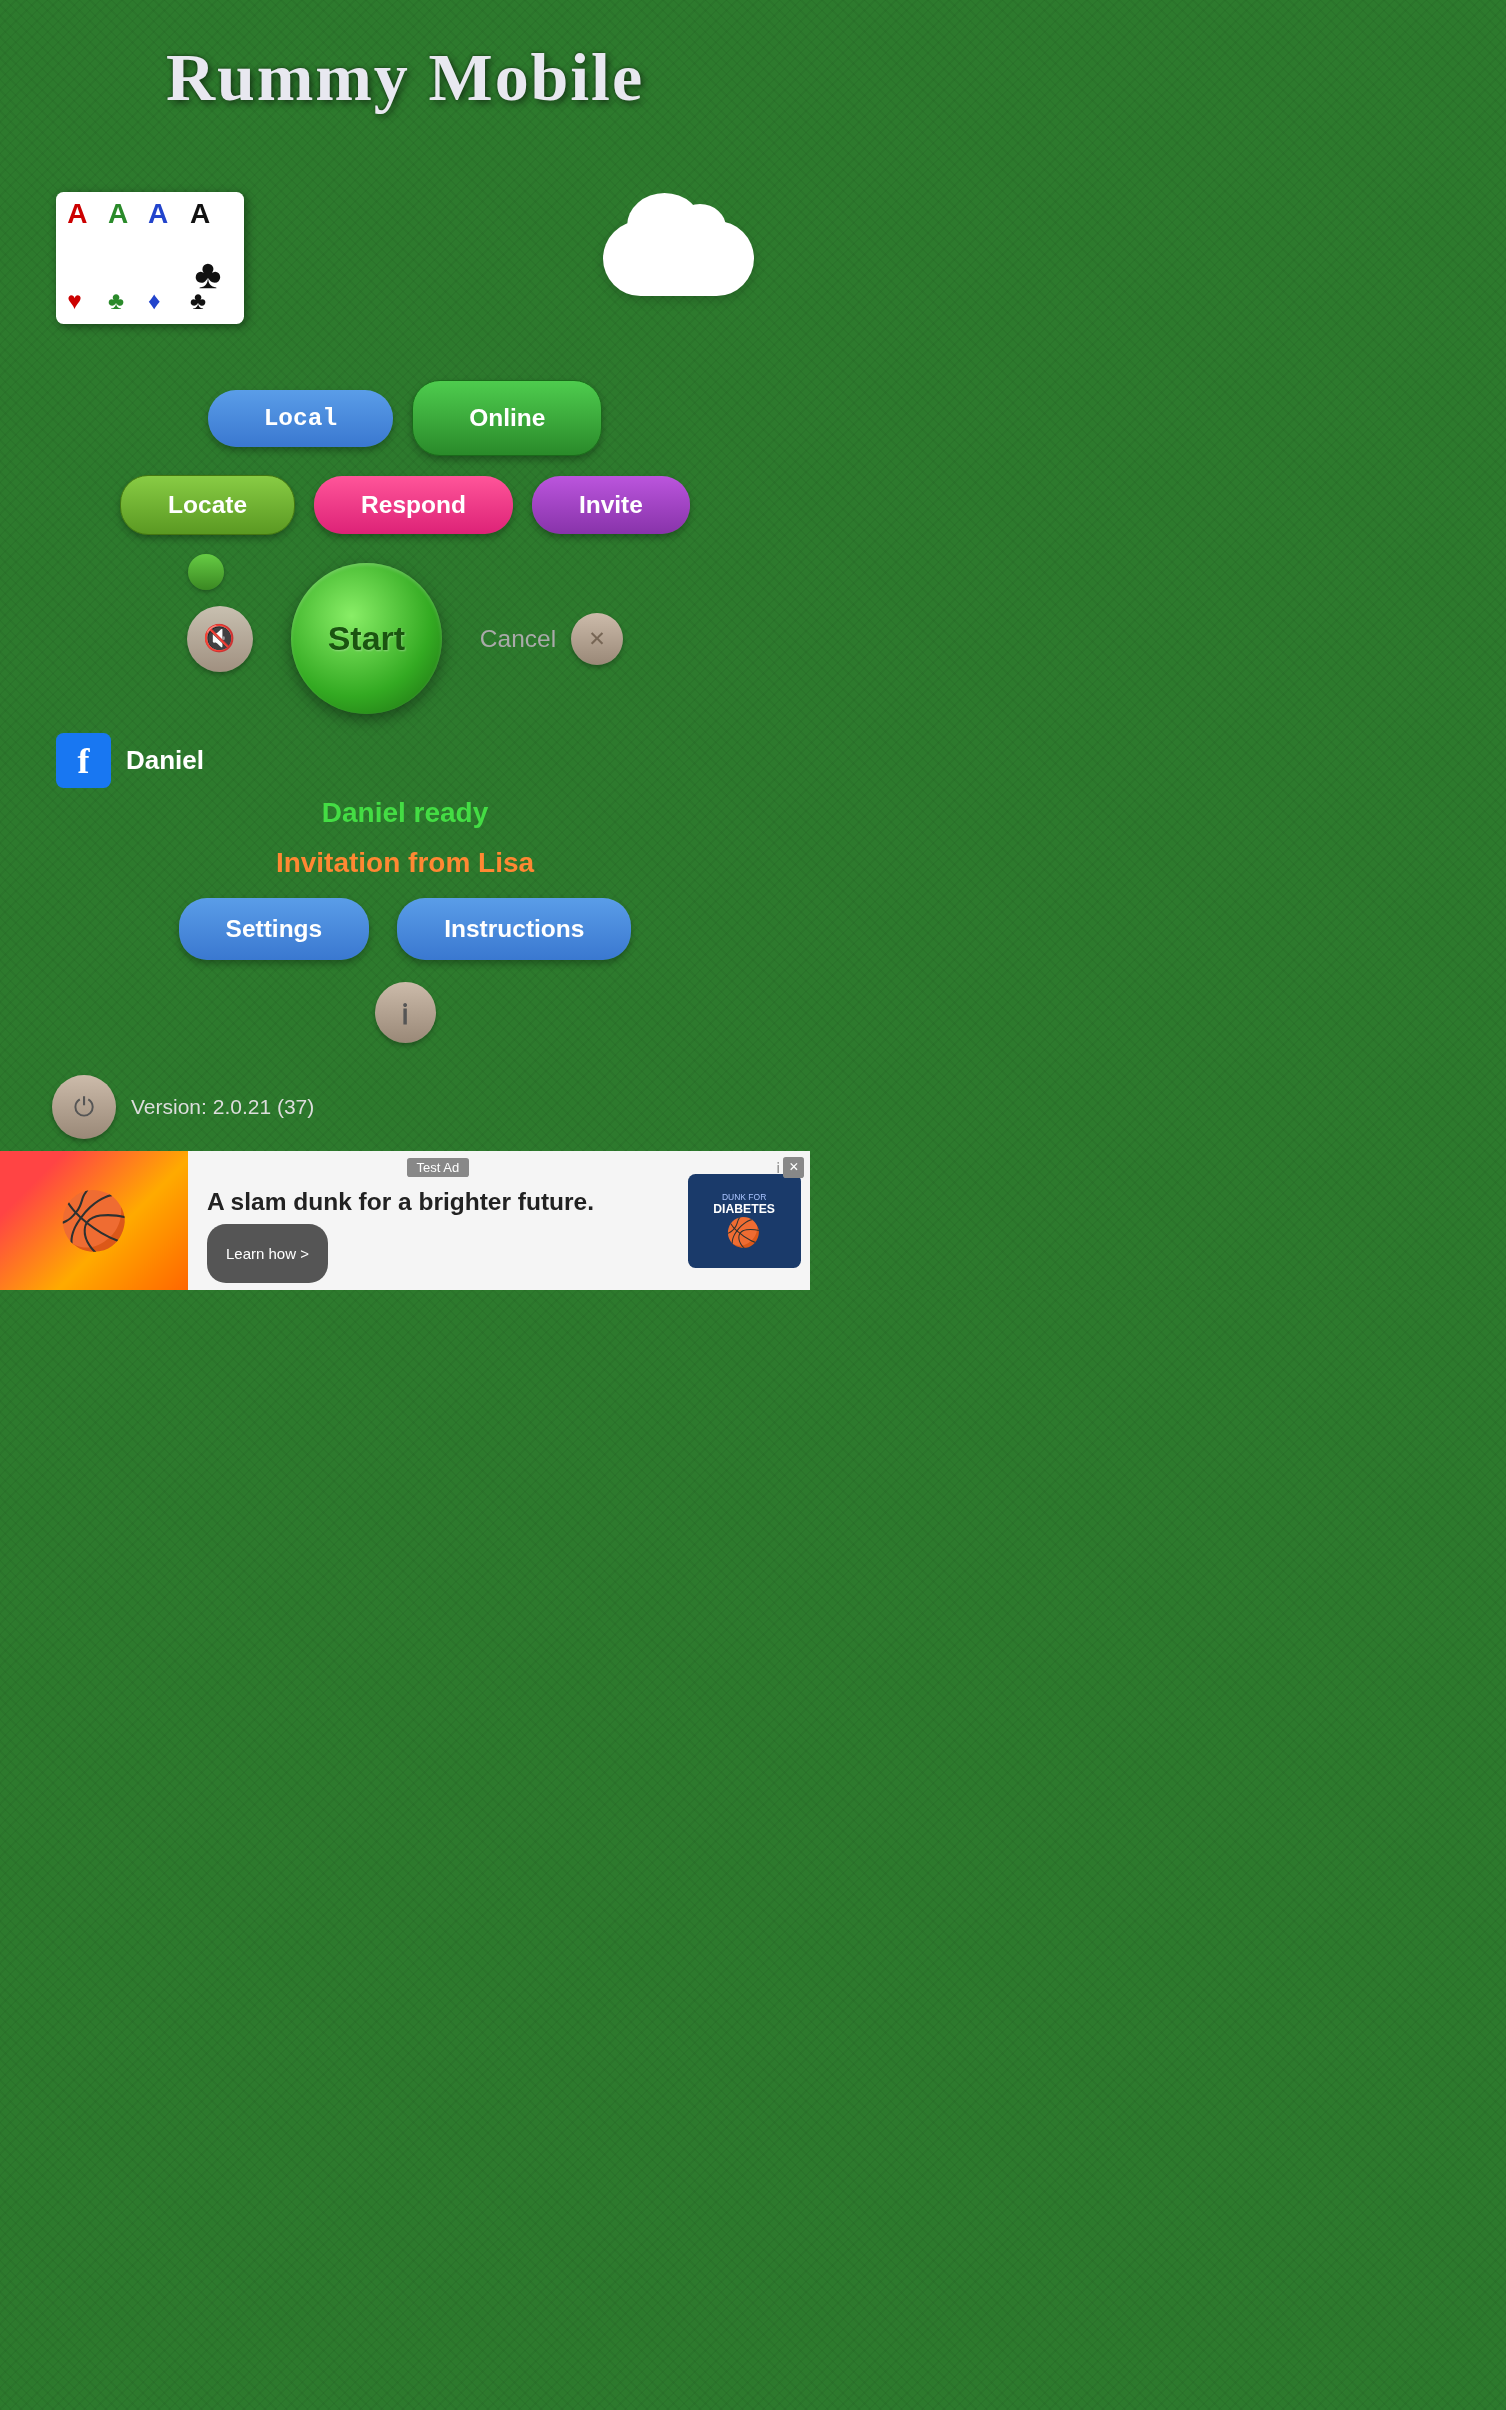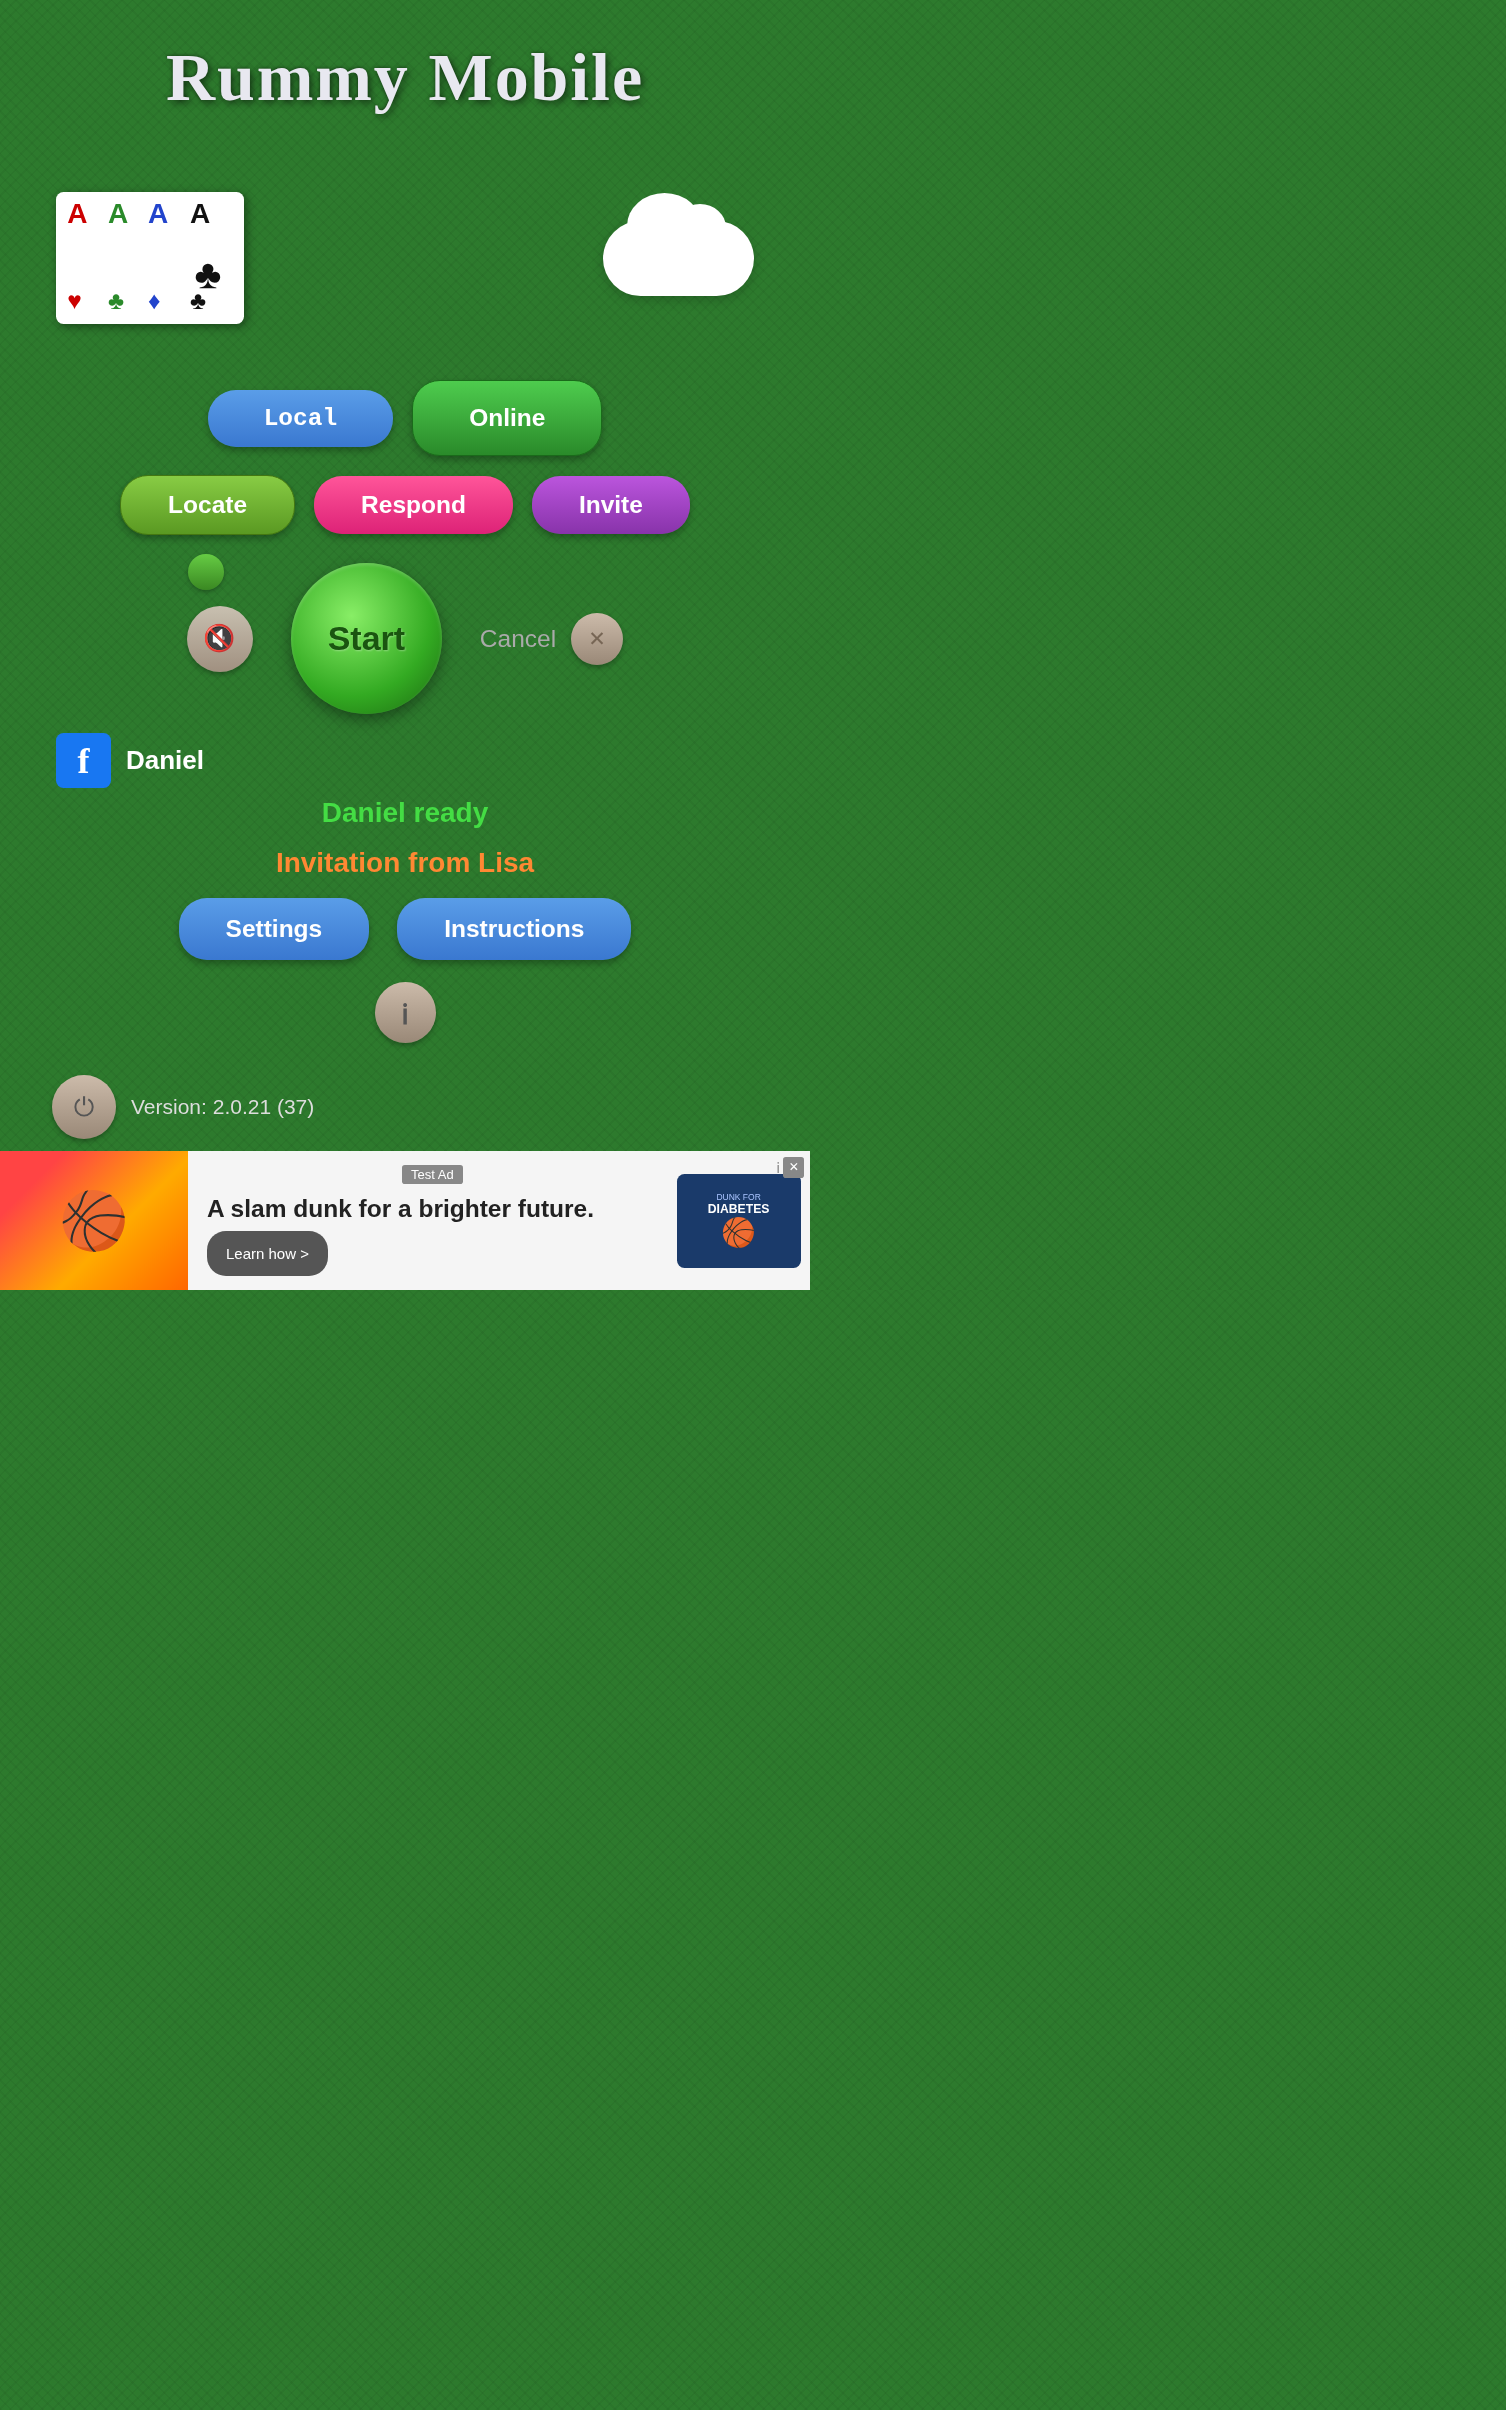--- a/index.html
+++ b/index.html
@@ -422,28 +422,28 @@
       font-size: 24.5px;
       font-weight: bold;
       color: #222;
     }
 
     .ad-learn-btn {
       background: #555;
       color: white;
       border: none;
       border-radius: 19px;
-      padding: 14px 19px;
+      padding: 21px 19px;
       font-size: 15px;
       cursor: pointer;
       align-self: flex-start;
     }
 
     .ad-logo {
-      width: 124px;
+      width: 113px;
       height: 94px;
       background: #1a3a6a;
       margin-right: 9.4px;
       border-radius: 7.5px;
       display: flex;
       flex-direction: column;
       align-items: center;
       justify-content: center;
       flex-shrink: 0;
     }

